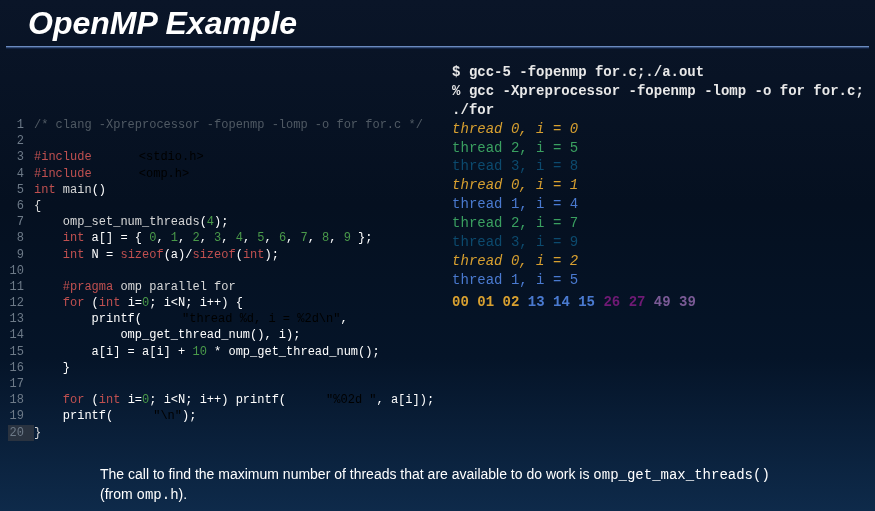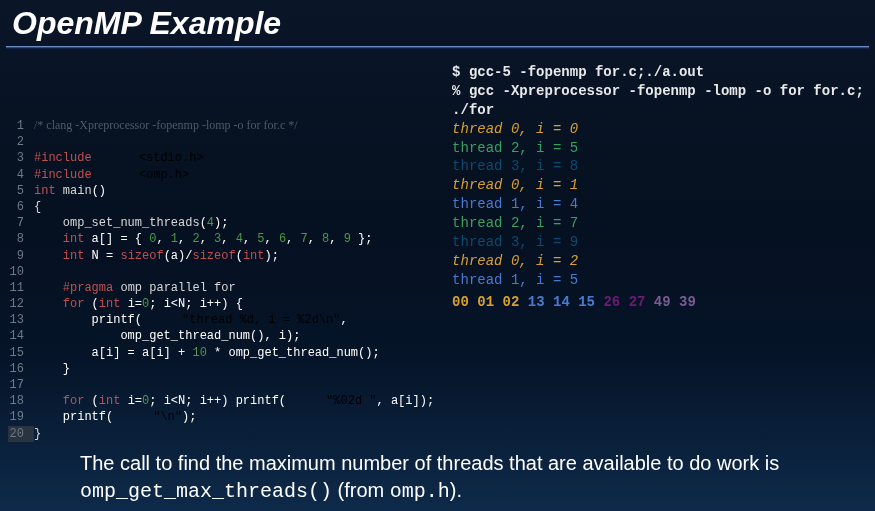--- a/index.html
+++ b/index.html
@@ -10,20 +10,21 @@
     font-family: Arial, Helvetica, sans-serif;
     color: #fff;
     overflow: hidden;
     position: relative;
   }
   .title {
     font-size: 32px;
     font-weight: bold;
     padding: 5px 12px 4px;
     font-style: italic;
+    margin-left: 16px;
   }
   .rule {
     height: 3px;
     background: linear-gradient(to bottom, #4a6a9a, #1a2a4a);
     margin: 0 6px 8px;
     border-top: 1px solid #6a8ac0;
     border-bottom: 1px solid #102040;
   }
   .content {
     display: flex;
@@ -51,21 +52,21 @@
   .lineno {
     display: inline-block;
     width: 26px;
     text-align: right;
     color: #6d7a88;
     padding-right: 10px;
   }
   .lineno-hl {
     background: #2a3340;
   }
-  .c-cmt   { color: #505a64; font-family: Liberation Serif, serif; }
+  .c-cmt   { color: #505a64; }
   .c-pre   { color: #c05050; }
   .c-str   { color: #000000; margin-left: 40px; }
   .c-kw    { color: #c05050; }
   .c-num   { color: #4a9a4a; }
   .c-id    { color: #d8d8d8; }
   .c-type  { color: #c05050; }
   .c-plain { color: #d8d8d8; }
 
   .right .sh    { color: #e8e8e8; font-weight: bold; }
   .right .t0    { color: #d8a030; font-style: italic; }
@@ -76,22 +77,22 @@
   .arr { font-family: "Courier New", monospace; font-weight: bold; font-size: 14px; margin-top: 3px; }
   .arr .a0 { color: #d8a030; }
   .arr .a1 { color: #4a7ad0; }
   .arr .a2 { color: #701a75; }
   .arr .a3 { color: #7a5a95; }
 
   .footer {
     position: absolute;
     left: 0; right: 0;
     bottom: 6px;
-    padding: 0 80px;
-    font-size: 20px;
+    padding: 0 100px;
+    font-size: 14px;
     line-height: 1.35;
   }
   .footer .mono { font-family: "Courier New", monospace; }
 </style>
 </head>
 <body>
 
 <div class="title">OpenMP Example</div>
 <div class="rule"></div>
 

